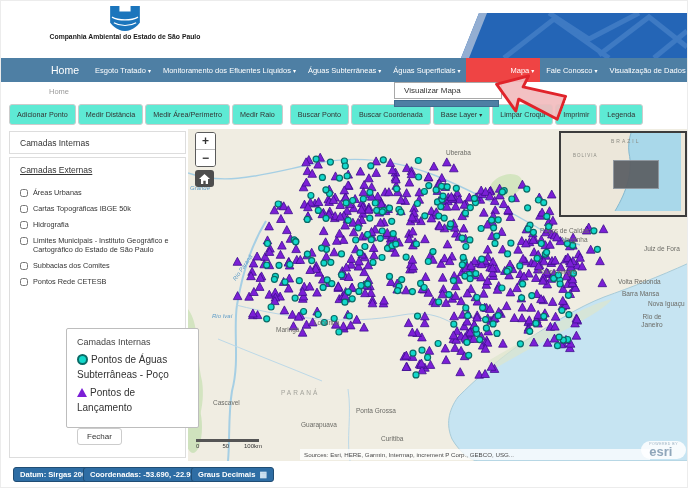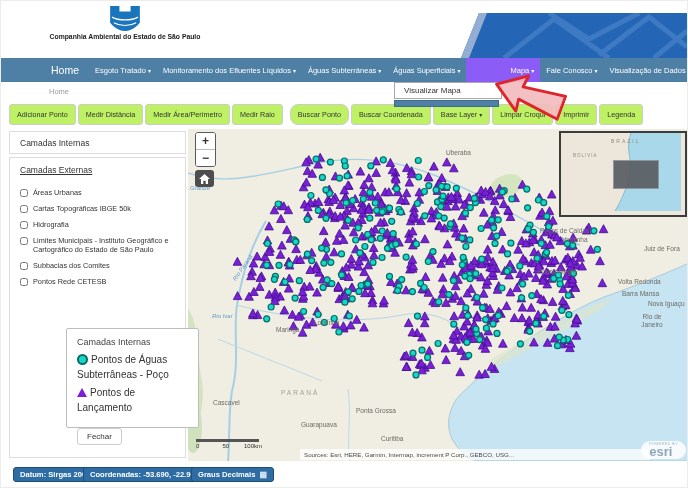--- a/index.html
+++ b/index.html
@@ -13,29 +13,29 @@
   .logo-title{font-size:7.5px;font-weight:bold;color:#1a1a1a;letter-spacing:.6px;}
   .logo-sub{font-size:6.8px;font-weight:bold;color:#1a1a1a;white-space:nowrap;}
   .banner{position:absolute;right:0;top:12px;width:238px;height:45px;}
 
   
   #nav{position:absolute;left:0;top:57px;right:0;height:24px;background:#4e7fa4;
        display:flex;align-items:stretch;padding-left:44px;}
   .nav-item{color:#fff;font-size:7.5px;white-space:nowrap;display:flex;align-items:center;
             padding:0 6px;cursor:pointer;}
   .nav-home{font-size:10.5px;padding-right:10px;}
-  .nav-item.active{background:#8b5cf6;padding-left:44px;}
+  .nav-item.active{background:#ef4444;padding-left:44px;}
   .has-caret::after{content:" ▾";font-size:6px;margin-left:2px;}
 
   
   .breadcrumb{position:absolute;left:48px;top:86px;font-size:7.5px;color:#9a9a9a;}
   #toolbar{position:absolute;left:8px;top:103px;height:21px;display:flex;gap:2px;}
-  .tbtn{background:#bef264;border:1px solid #ccc;border-radius:3px;font-size:7.2px;color:#333;
+  .tbtn{background:#5eead4;border:1px solid #ccc;border-radius:3px;font-size:7.2px;color:#333;
         padding:4px 7px;display:flex;align-items:center;white-space:nowrap;cursor:pointer;}
-  .tbtn.gap{margin-left:5px;border-radius:8px;}
+  .tbtn.gap{margin-left:5px;}
 
   
   #dropdown{position:absolute;left:393px;top:81px;width:108px;z-index:7;}
   .dropdown-item{background:#fff;border:1px solid #a9a9a9;font-size:8px;color:#333;
                  padding:3px 0 3px 9px;cursor:pointer;}
   .dropdown-bar{height:5px;background:#4e7fa4;border:1px solid #3d6b8f;margin-top:1px;width:103px;}
   #red-arrow{position:absolute;left:492px;top:69px;z-index:8;transform:rotate(20deg);}
 
   
   .side-panel1{position:absolute;left:8px;top:130px;width:177px;height:23px;border:1px solid #ddd;

